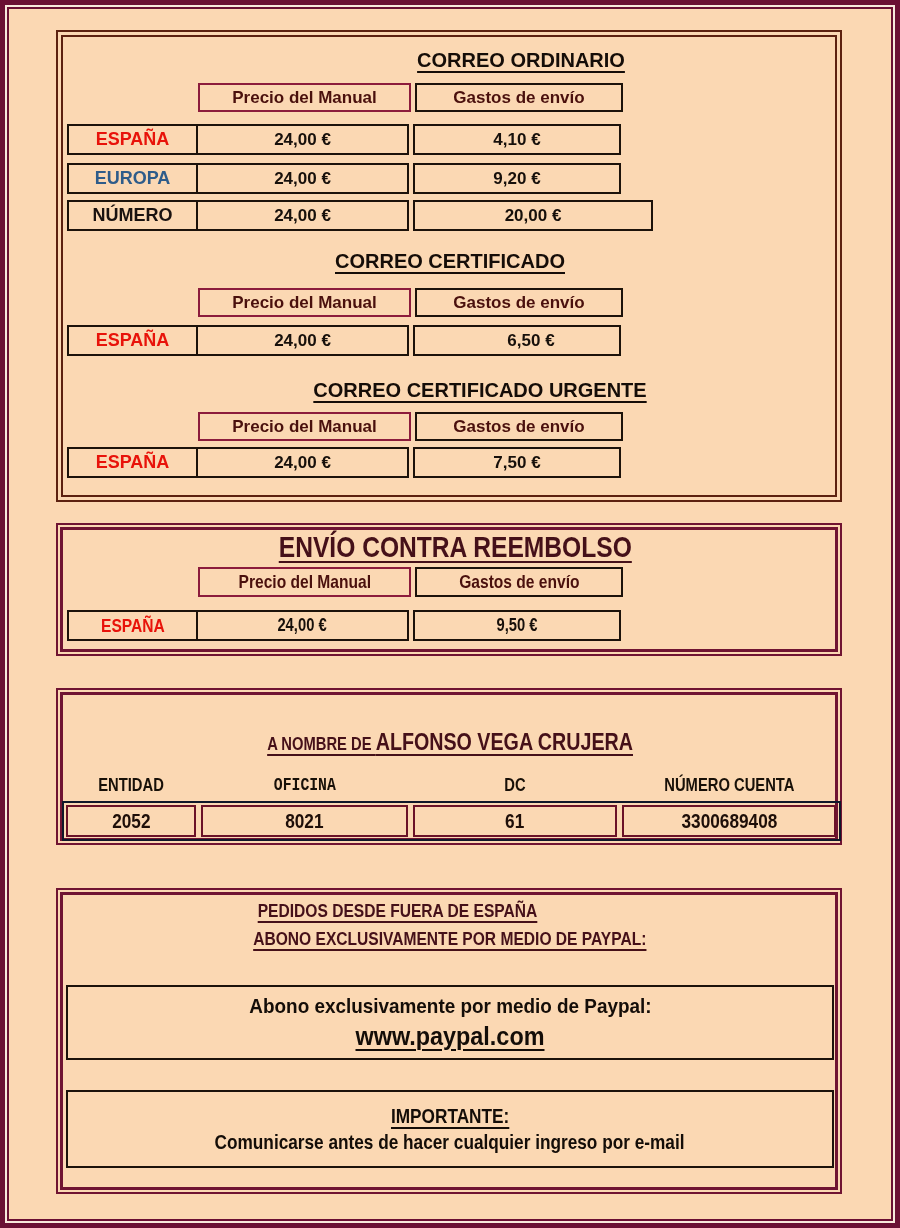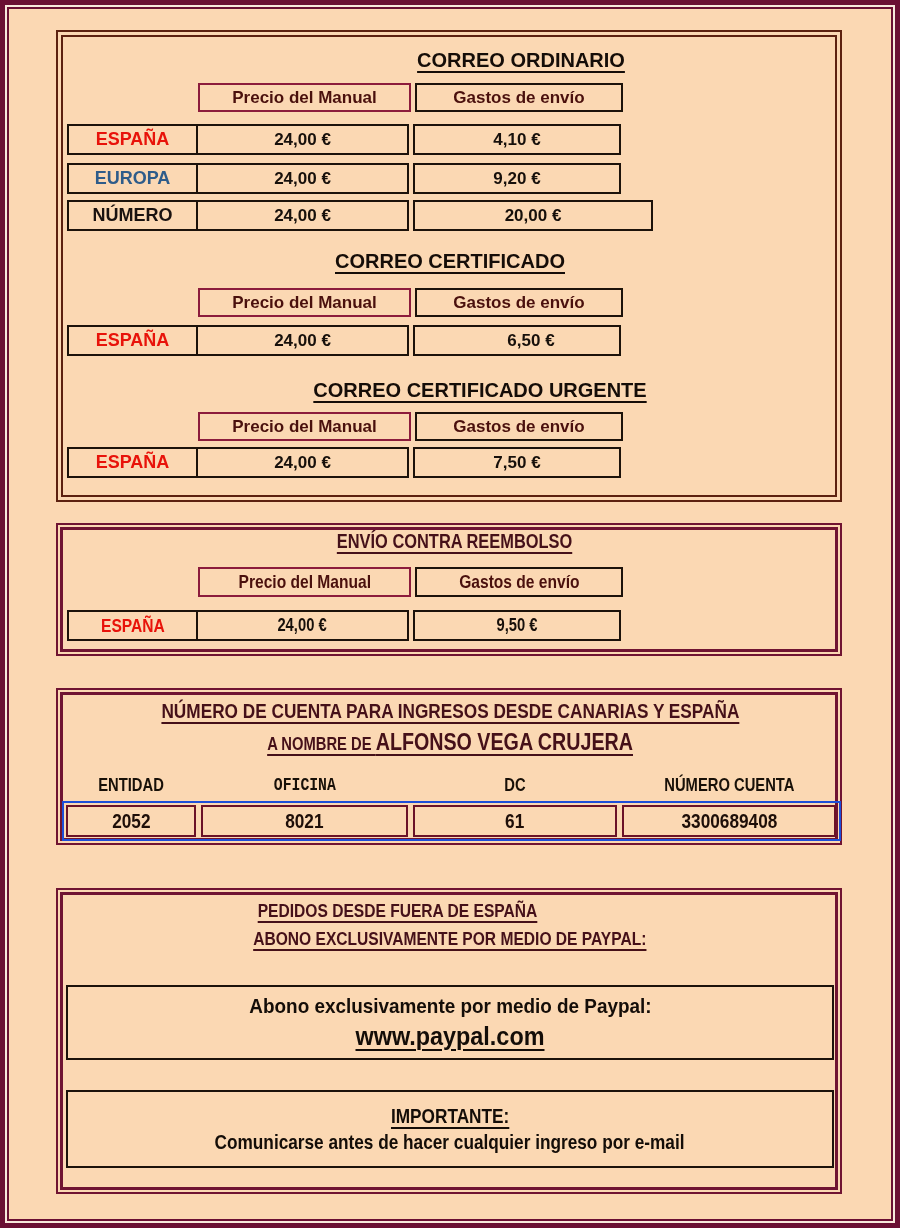--- a/index.html
+++ b/index.html
@@ -31,21 +31,21 @@
   .hd-txt{color:#4A100D;font-size:17px;}
   .val-txt{color:#17100B;font-size:17px;}
   .lab-txt{font-size:18px;}
   .gap4{width:4px;flex:0 0 4px;}
   .c-red{color:#E8130A;}
   .c-blue{color:#2E5C8A;}
   .c-black{color:#1A1210;}
   
   .bank-labels{display:flex;gap:5px;}
   .bank-labels div{text-align:center;color:#181008;font-size:18px;}
-  .bank-outer{border:2px solid #1d4ed8;padding:2px;display:flex;gap:5px;}
+  .bank-outer{border:2px solid #0f172a;padding:2px;display:flex;gap:5px;}
   .bank-cell{box-sizing:border-box;border:2px solid #6B1228;display:flex;align-items:center;justify-content:center;
              color:#1E0E08;font-size:21px;}
   
   .blackbox{border:2px solid #1C120A;display:flex;flex-direction:column;align-items:center;justify-content:center;}
   .pp1{color:#140D08;font-size:21px;}
   .pp-url{color:#140D08;font-size:26px;}
   .imp-t{color:#140D08;font-size:21px;}
   .imp-x{color:#140D08;font-size:21px;}
 </style>
 </head>
@@ -153,21 +153,21 @@
         <span class="val-txt">24,00 €</span>
       </div>
     <div class="gap4"></div>
     <div class="cell" style="width:208px;height:31px;">
         <span class="val-txt">7,50 €</span>
       </div>
   </div>
 
   <div class="abs m-out" style="left:56px;top:523px;width:786px;height:133px;"></div>
   <div class="abs m-in" style="left:60px;top:527px;width:778px;height:125px;"></div>
-  <div class="abs title" style="left:0;top:530px;width:900px;padding-left:10px;font-size:20px;">
+  <div class="abs title" style="left:0;top:530px;width:900px;padding-left:10px;font-size:30px;">
     <span class="cn mar u">ENVÍO CONTRA REEMBOLSO</span>
   </div>
   <div class="abs trow" style="left:198px;top:567px;">
     <div class="cell hd-precio" style="width:213px;height:30px;">
         <span class="cn hd-txt" style="font-size:19px;">Precio del Manual</span>
       </div>
     <div class="gap4"></div>
     <div class="cell" style="width:208px;height:30px;">
         <span class="cn hd-txt" style="font-size:19px;">Gastos de envío</span>
       </div>
@@ -180,23 +180,20 @@
         <span class="cn val-txt" style="font-size:18px;">24,00 €</span>
       </div>
     <div class="gap4"></div>
     <div class="cell" style="width:208px;height:31px;">
         <span class="cn val-txt" style="font-size:18px;">9,50 €</span>
       </div>
   </div>
 
   <div class="abs m-out" style="left:56px;top:688px;width:786px;height:157px;"></div>
   <div class="abs m-in" style="left:60px;top:692px;width:778px;height:149px;"></div>
-  <div class="abs title" style="left:0;top:699px;width:900px;font-size:21px;">
-    <span class="cn mar u">NÚMERO DE CUENTA PARA INGRESOS DESDE CANARIAS Y ESPAÑA</span>
-  </div>
   <div class="abs title" style="left:0;top:728px;width:900px;">
     <span class="cn mar u"><span style="font-size:18px;">A NOMBRE DE </span><span style="font-size:24px;">ALFONSO VEGA CRUJERA</span></span>
   </div>
   <div class="abs bank-labels" style="left:66px;top:775px;width:771px;">
     <div style="width:130px;"><span class="cn">ENTIDAD</span></div>
     <div style="width:207px;font-family:Liberation Mono, monospace;"><span class="cn">OFICINA</span></div>
     <div style="width:204px;"><span class="cn">DC</span></div>
     <div style="width:214px;"><span class="cn">NÚMERO CUENTA</span></div>
   </div>
   <div class="abs bank-outer" style="left:62px;top:801px;width:779px;height:40px;">

